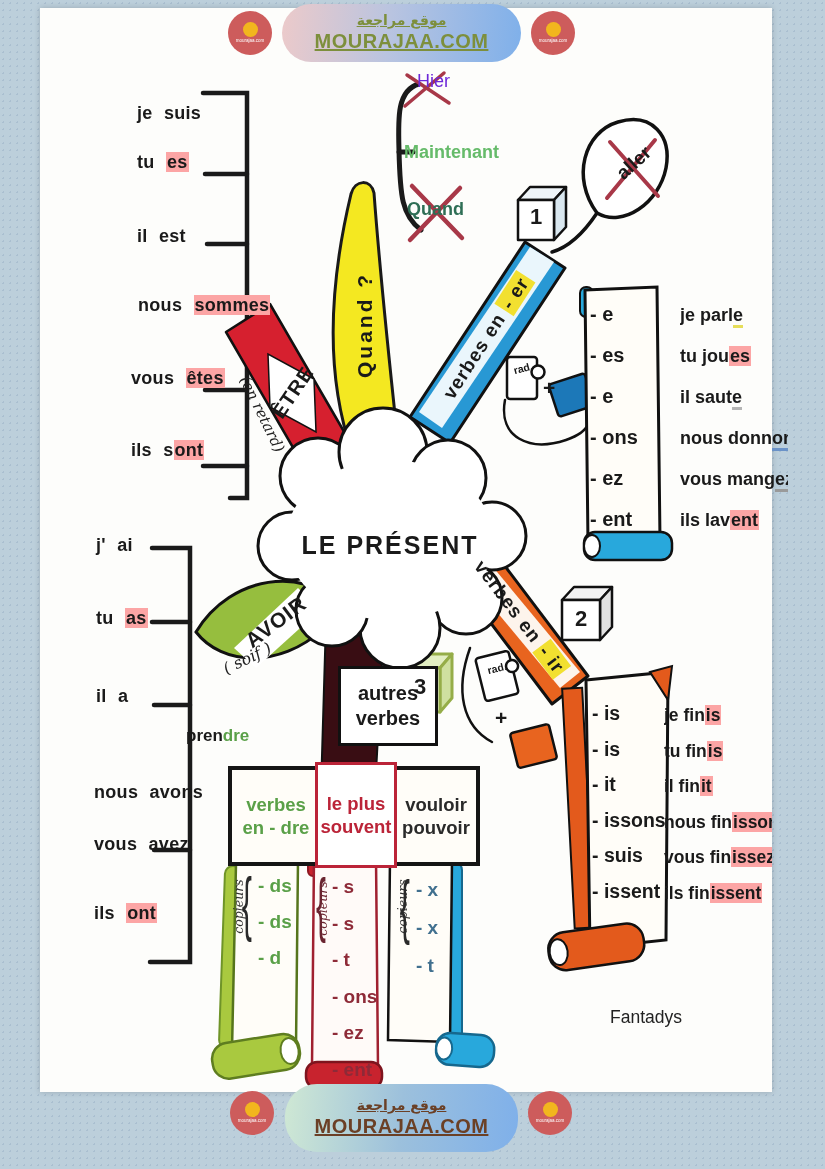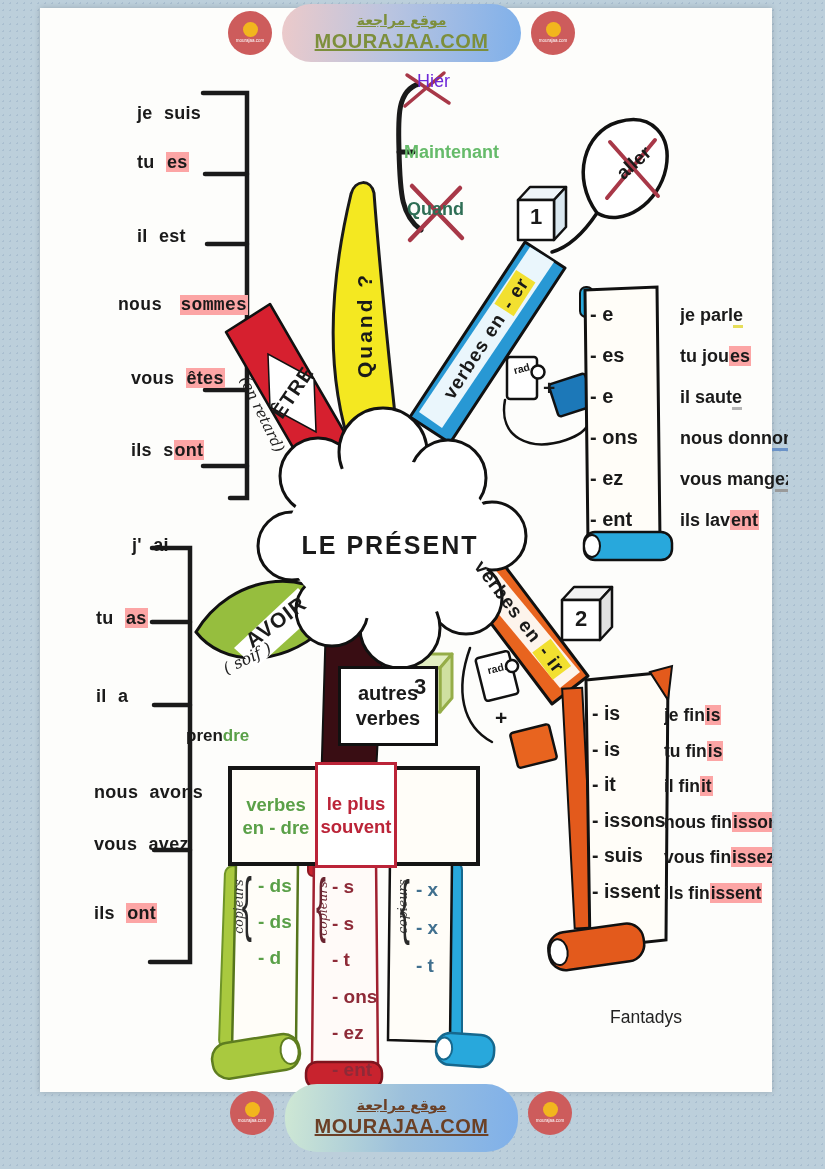--- a/index.html
+++ b/index.html
@@ -211,27 +211,27 @@
 <div class="t vtext" style="left:344px;top:215px;width:42px;height:220px;font-size:21px;font-weight:700;letter-spacing:3px;">Quand ?</div>
 <div class="t" style="left:417px;top:71px;font-size:18px;font-weight:400;color:#6d28d9;">Hier</div>
 <div class="t" style="left:404px;top:142px;font-size:18px;font-weight:600;color:#66bb6a;">Maintenant</div>
 <div class="t" style="left:407px;top:199px;font-size:18px;font-weight:600;color:#2e6e55;">Quand</div>
 
 <div class="t" style="left:261px;top:381px;width:64px;text-align:center;font-size:20px;font-weight:800;letter-spacing:1px;transform:rotate(-56deg);">ÊTRE</div>
 <div class="t cursive" style="left:244px;top:368px;font-size:15px;transform:rotate(64deg);transform-origin:left center;color:#222;">(en retard)</div>
 <div class="t cr" style="left:137px;top:68px;margin-top:35px;"><span>je suis</span></div>
 <div class="t cr" style="left:137px;top:152px;"><span>tu </span><span class="hl">es</span></div>
 <div class="t cr" style="left:137px;top:226px;"><span>il est</span></div>
-<div class="t cr" style="left:118px;top:295px;font-family:Liberation Mono, monospace;"><span>nous </span><span class="hl">sommes</span></div>
+<div class="t cr" style="left:138px;top:295px;"><span>nous </span><span class="hl">sommes</span></div>
 <div class="t cr" style="left:131px;top:368px;"><span>vous </span><span class="hl">êtes</span></div>
 <div class="t cr" style="left:131px;top:440px;"><span>ils s</span><span class="hl">ont</span></div>
 
 <div class="t" style="left:234px;top:610px;width:84px;text-align:center;font-size:21px;font-weight:800;letter-spacing:1px;transform:rotate(-37deg);">AVOIR</div>
 <div class="t cursive" style="left:224px;top:660px;font-size:16px;transform:rotate(-26deg);transform-origin:left center;color:#222;">( soif )</div>
-<div class="t cr" style="left:96px;top:535px;margin-left:36px;"><span>j' ai</span></div>
+<div class="t cr" style="left:96px;top:535px;"><span>j' ai</span></div>
 <div class="t cr" style="left:96px;top:608px;"><span>tu </span><span class="hl">as</span></div>
 <div class="t cr" style="left:96px;top:686px;"><span>il a</span></div>
 <div class="t cr" style="left:94px;top:758px;margin-top:24px;"><span>nous avons</span></div>
 <div class="t cr" style="left:94px;top:834px;"><span>vous avez</span></div>
 <div class="t cr" style="left:94px;top:903px;"><span>ils </span><span class="hl">ont</span></div>
 
 <div class="t" style="left:375px;top:326px;width:224px;text-align:center;font-size:19px;font-weight:700;letter-spacing:1px;transform:rotate(-57deg);"><span>verbes en </span><span style="background:#f2e030;padding:1px 3px;">- er</span></div>
 <div class="t" style="left:518px;top:204px;width:36px;text-align:center;font-size:22px;font-weight:700;">1</div>
 <div class="t" style="left:598px;top:152px;width:72px;text-align:center;font-size:19px;font-weight:600;transform:rotate(-42deg);">aller</div>
 <div class="t" style="left:507px;top:362px;width:32px;text-align:center;font-size:10.5px;font-weight:700;transform:rotate(-15deg);">rad.</div>
@@ -279,20 +279,24 @@
   <div>verbes</div>
 </div>
 <div class="t" style="left:402px;top:674px;width:36px;text-align:center;font-size:22px;font-weight:800;">3</div>
 <div class="t" style="left:186px;top:726px;font-size:17px;font-weight:600;"><span>pren</span><span style="color:#5aa048;">dre</span></div>
 
 <div class="t" style="left:228px;top:766px;width:244px;height:92px;border:4px solid #151515;background:#fffdf8;">
   <div class="boxcell" style="position:absolute;left:0;top:0;width:88px;height:100%;color:#5aa048;font-size:18.5px;font-weight:700;">
     <div>verbes</div>
     <div>en - dre</div>
   </div>
+  <div class="boxcell" style="position:absolute;right:0;top:0;width:80px;height:100%;color:#2a2a2a;font-size:18.5px;font-weight:700;">
+    <div>vouloir</div>
+    <div>pouvoir</div>
+  </div>
 </div>
 <div class="t boxcell" style="left:315px;top:762px;width:76px;height:100px;border:3.5px solid #bb2438;background:#fff;color:#bb2438;font-size:18.5px;font-weight:700;z-index:6;">
   <div>le plus</div>
   <div>souvent</div>
 </div>
 
 <div class="t cursive" style="left:198px;top:899px;width:80px;text-align:center;font-size:12.5px;color:#333;transform:rotate(-90deg);">copieurs</div>
 <div class="t brace" style="left:242px;top:866px;">{</div>
 <div class="t scrollcol" style="left:258px;top:868px;line-height:36px;color:#5aa048;">
   <div>- ds</div>

